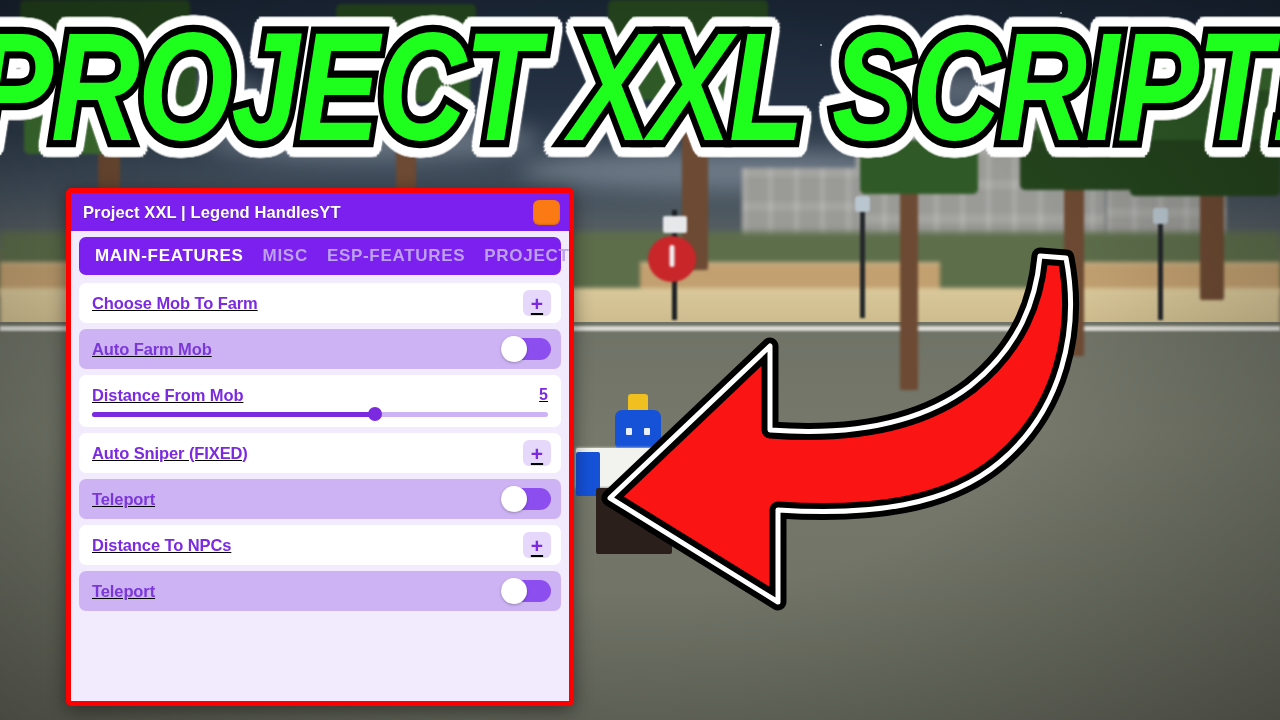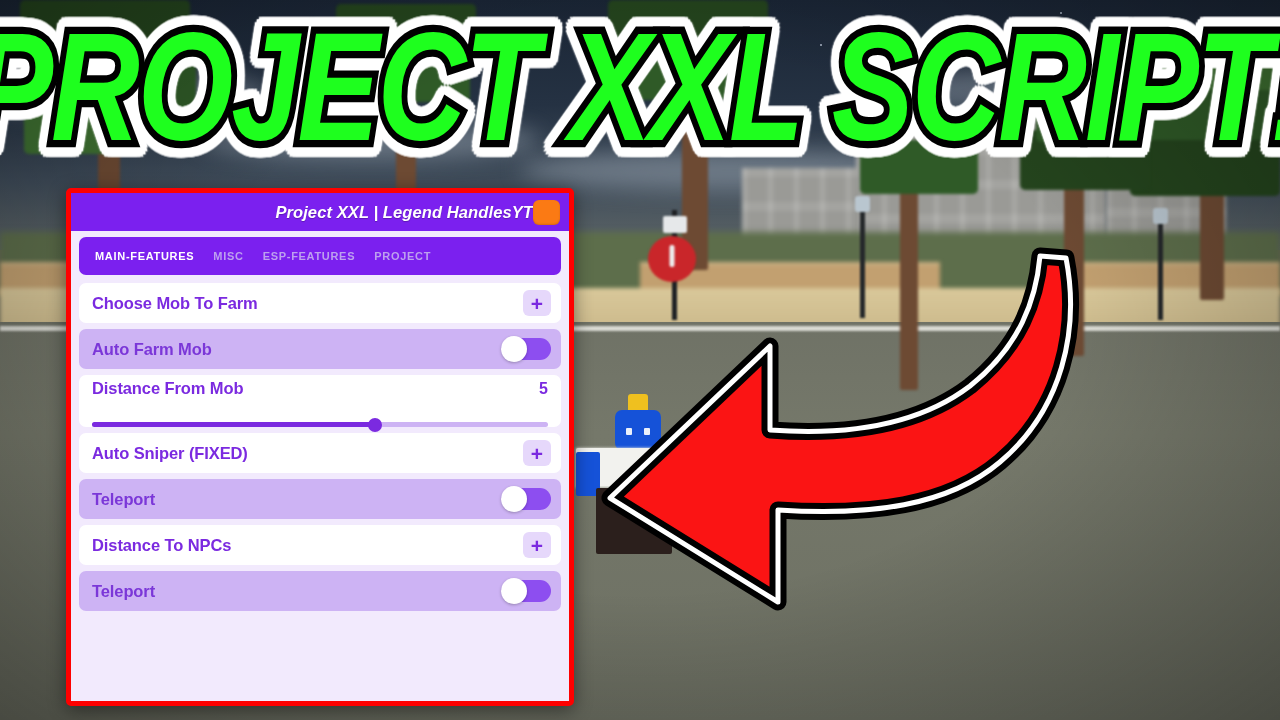--- a/index.html
+++ b/index.html
@@ -125,23 +125,22 @@
     border:5px solid #fe0000;
     border-radius:5px;
     z-index:50;
     box-shadow:0 4px 18px rgba(0,0,0,.45);
     display:flex; flex-direction:column;
     overflow:hidden;
   }
   .gui-header {
     height:38px; flex:0 0 38px;
     background:#7b20ef;
-    display:flex; align-items:center; justify-content:flex-end;
+    display:flex; align-items:center; justify-content:space-between;
     padding:0 9px 0 12px;
-    font-style:italic;
   }
   .gui-title {
     color:#fff; font-size:16.5px; font-weight:bold; letter-spacing:.1px;
     text-shadow:0 1px 1px rgba(0,0,0,.25);
     white-space:nowrap;
   }
   .close-btn {
     width:27px; height:25px; border-radius:6px;
     background:#fb7a14; border:none; cursor:pointer;
     box-shadow:inset 0 -1px 2px rgba(0,0,0,.15);
@@ -152,35 +151,35 @@
     display:flex; flex-direction:column; overflow:hidden;
   }
 
   .tabbar {
     height:38px; flex:0 0 38px;
     background:#7b20ef; border-radius:7px;
     display:flex; align-items:center; gap:19px;
     padding:0 16px; margin-bottom:8px;
   }
   .tab {
-    font-size:11px; font-weight:bold; letter-spacing:.7px;
+    font-size:17px; font-weight:bold; letter-spacing:.7px;
     color:#bda0ef; cursor:pointer; white-space:nowrap;
   }
   .tab.active { color:#ffffff; }
 
   .rows { display:flex; flex-direction:column; gap:6px; overflow:hidden; }
 
   .row {
     border-radius:7px; padding:0 10px 0 13px;
     display:flex; align-items:center; justify-content:space-between;
-    height:40px; flex:0 0 40px;
+    height:40px; flex:0 0 40px;text-decoration:underline;
   }
   .row.white { background:#ffffff; }
   .row.tinted { background:#cdb3f4; }
-  .row.slider-row { height:52px; flex:0 0 52px; flex-direction:column; align-items:stretch; justify-content:flex-end; padding:0 13px;gap:17px; }
+  .row.slider-row { height:52px; flex:0 0 52px; flex-direction:column; align-items:stretch; justify-content:center; padding:0 13px; }
 
   .row-label {
     font-size:16.5px; font-weight:bold; color:#7b2ae0; letter-spacing:-.1px;
     white-space:nowrap;
   }
   .row.tinted .row-label { color:#7b37d8; }
 
   .plus-btn {
     width:28px; height:26px; border-radius:6px;
     background:#e6d8fb; border:none; cursor:pointer;

